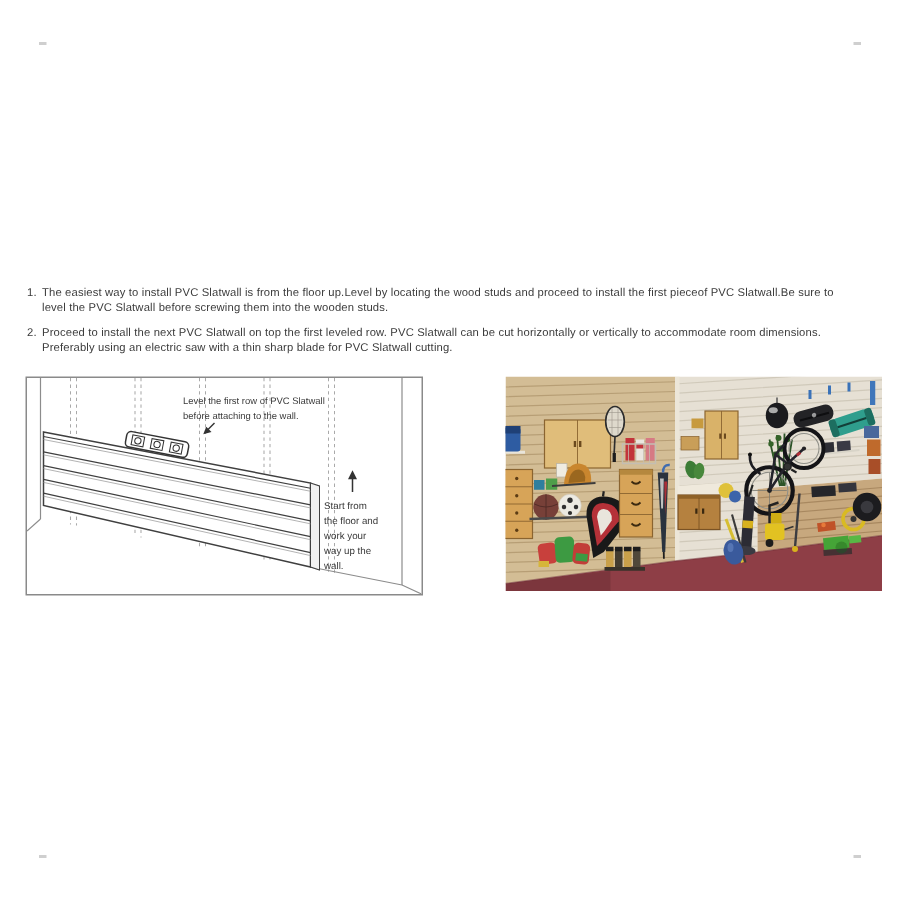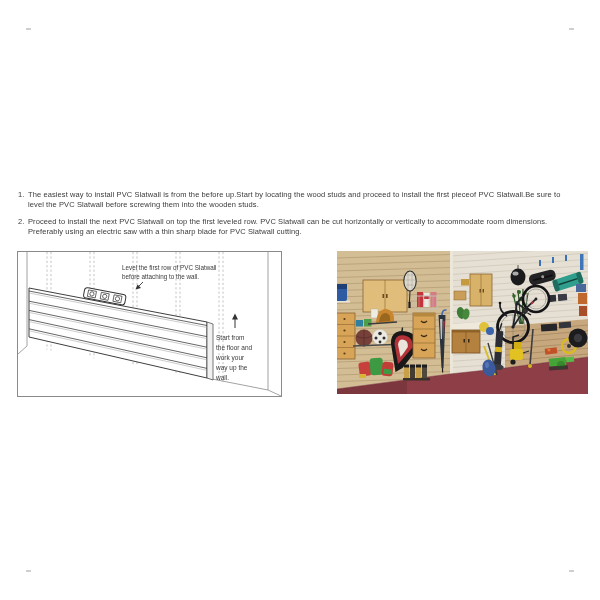--- a/index.html
+++ b/index.html
@@ -24,21 +24,21 @@
 <div class="page">
 
   <div class="crop-mark" style="left:26px;top:28px;"></div>
   <div class="crop-mark" style="left:569px;top:28px;"></div>
   <div class="crop-mark" style="left:26px;top:570px;"></div>
   <div class="crop-mark" style="left:569px;top:570px;"></div>
 
   <div class="instructions">
     <div class="instr">
       <span class="num">1.</span>
-      <span class="txt">The easiest way to install PVC Slatwall is from the before up.Start by locating the wood studs and proceed to install the first pieceof PVC Slatwall.Be sure to level the PVC Slatwall before screwing them into the wooden studs.</span>
+      <span class="txt">The easiest way to install PVC Slatwall is from the floor up.Level by locating the wood studs and proceed to install the first pieceof PVC Slatwall.Be sure to level the PVC Slatwall before screwing them into the wooden studs.</span>
     </div>
     <div class="instr">
       <span class="num">2.</span>
       <span class="txt">Proceed to install the next PVC Slatwall on top the first leveled row. PVC Slatwall can be cut horizontally or vertically to accommodate room dimensions. Preferably using an electric saw with a thin sharp blade for PVC Slatwall cutting.</span>
     </div>
   </div>
 
   <div class="figure-diagram">
     <svg width="263" height="144" viewBox="0 0 263 144">
 

